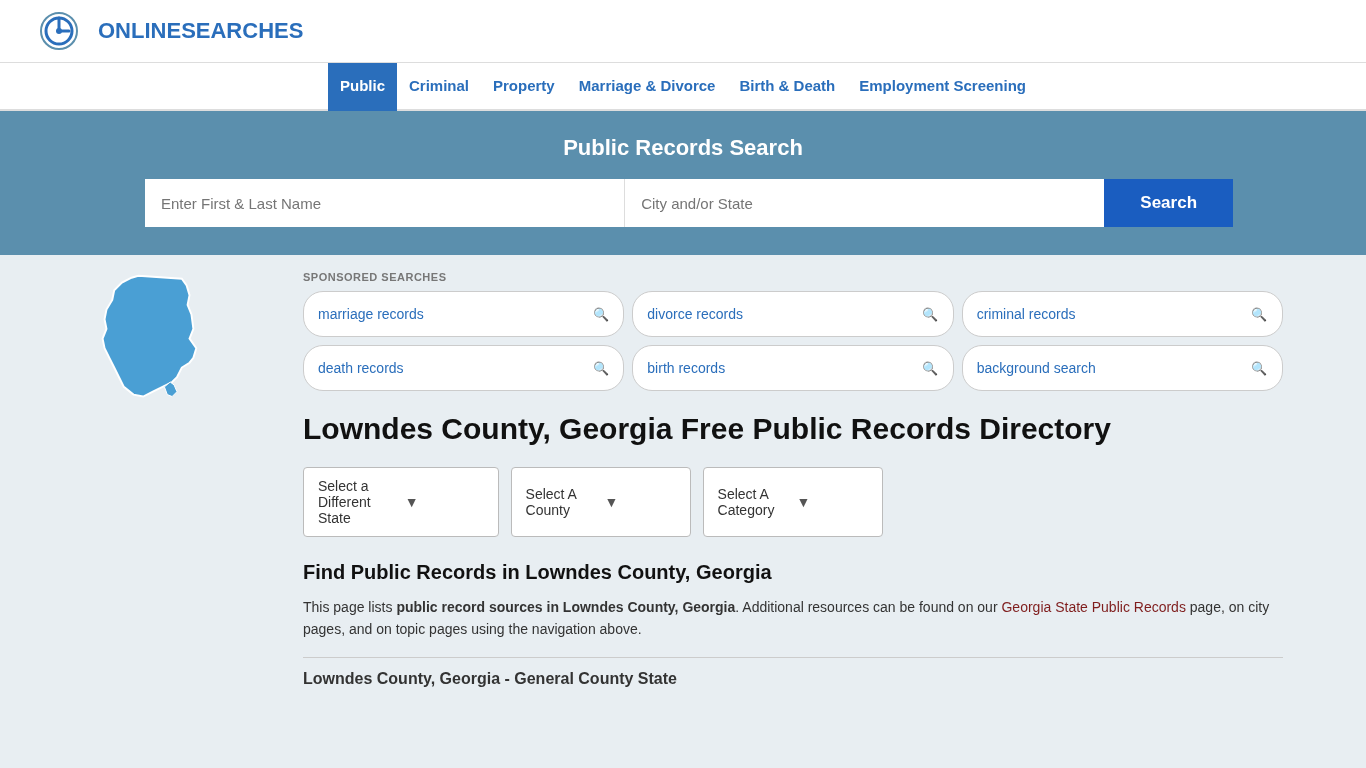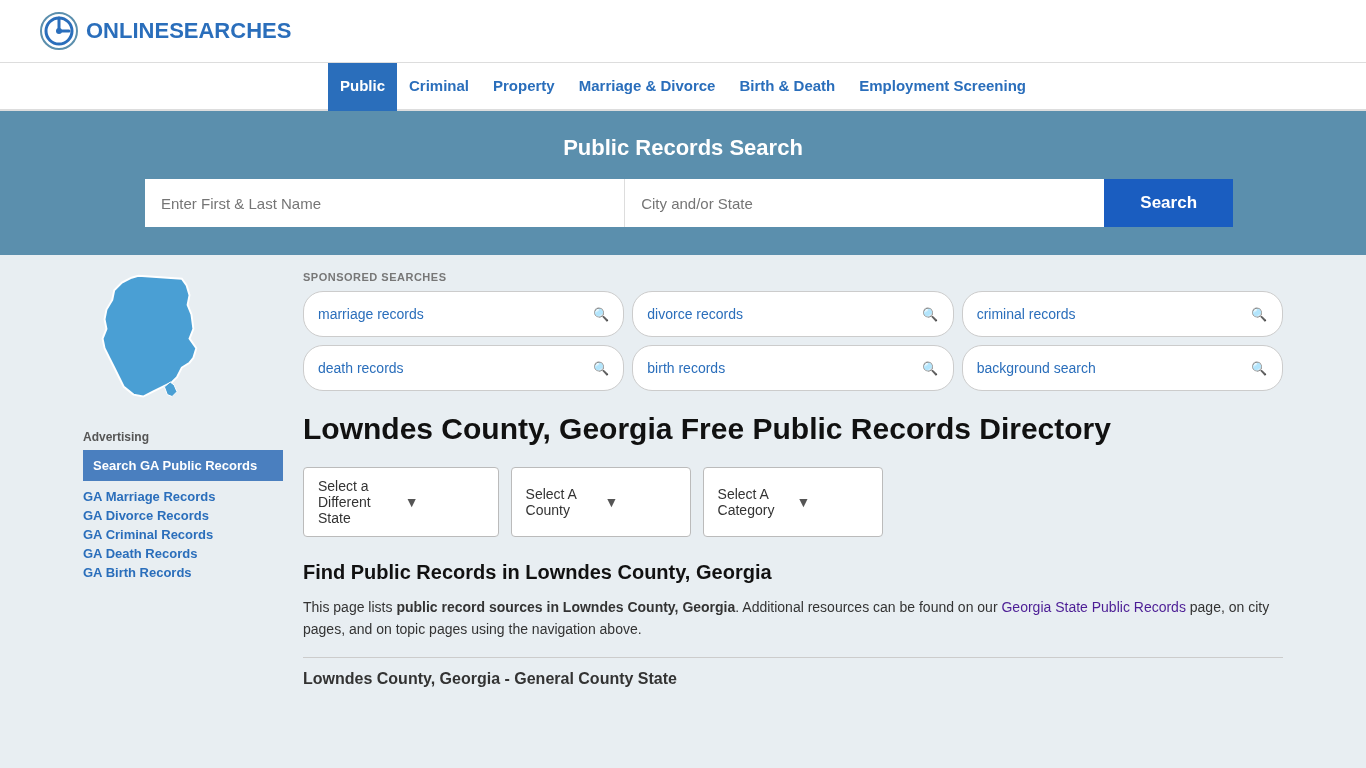--- a/index.html
+++ b/index.html
@@ -13,21 +13,21 @@
     .header {
       background: #fff;
       padding: 12px 40px;
       display: flex;
       align-items: center;
       border-bottom: 1px solid #ddd;
     }
     .logo {
       display: flex;
       align-items: center;
-      gap: 8px;
+      gap: 20px;
     }
     .logo-icon {
       width: 38px;
       height: 38px;
     }
     .logo-text {
       font-size: 22px;
       font-weight: bold;
       color: #333;
     }
@@ -225,21 +225,21 @@
     .find-description {
       font-size: 14px;
       line-height: 1.6;
       color: #333;
       margin-bottom: 16px;
     }
     .find-description strong {
       font-weight: bold;
     }
     .find-description a {
-      color: #4c1d95;
+      color: #7f1d1d;
       text-decoration: none;
     }
     .divider {
       border: none;
       border-top: 1px solid #ccc;
       margin-bottom: 12px;
     }
     .county-info-title {
       font-size: 16px;
       font-weight: bold;
@@ -284,29 +284,20 @@
 <div class="main-container">
 
   <aside class="sidebar">
     <div class="state-map">
       
       <svg class="state-shape" viewBox="0 0 130 145" xmlns="http://www.w3.org/2000/svg">
         <path d="M55,5 L100,8 L105,15 L108,25 L106,35 L110,45 L112,60 L108,70 L115,80 L112,90 L108,95 L100,100 L95,110 L90,115 L80,120 L70,125 L60,130 L50,128 L40,120 L35,110 L30,100 L25,90 L20,80 L18,70 L22,60 L20,50 L22,40 L28,30 L30,20 L38,12 L48,7 Z" fill="#4a9fd4" stroke="#fff" stroke-width="2"></path>
         <path d="M88,115 L92,118 L95,125 L90,130 L85,128 L82,120 Z" fill="#4a9fd4" stroke="#fff" stroke-width="1"></path>
       </svg>
     </div>
-    <div class="ad-section">
-      <div class="ad-label">Advertising</div>
-      <a class="ad-main-link" href="#">Search GA Public Records</a>
-      <a class="ad-link" href="#">GA Marriage Records</a>
-      <a class="ad-link" href="#">GA Divorce Records</a>
-      <a class="ad-link" href="#">GA Criminal Records</a>
-      <a class="ad-link" href="#">GA Death Records</a>
-      <a class="ad-link" href="#">GA Birth Records</a>
-    </div>
   </aside>
 
   <div class="content">
 
     <div class="sponsored-label">SPONSORED SEARCHES</div>
     <div class="search-tags">
       <div class="search-tag">
         <span>marriage records</span>
         <span class="search-tag-icon">🔍</span>
       </div>

